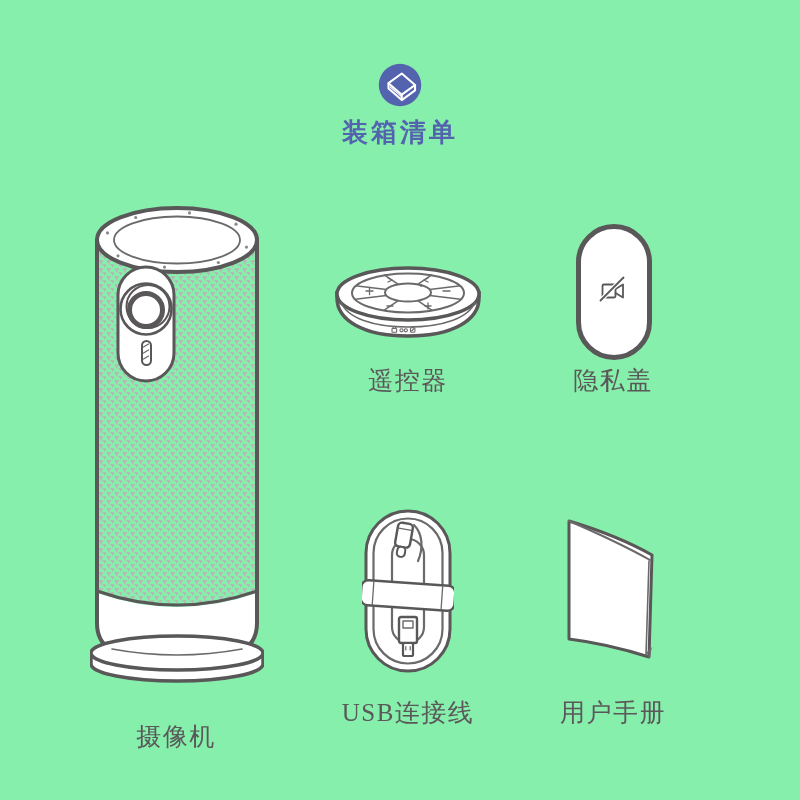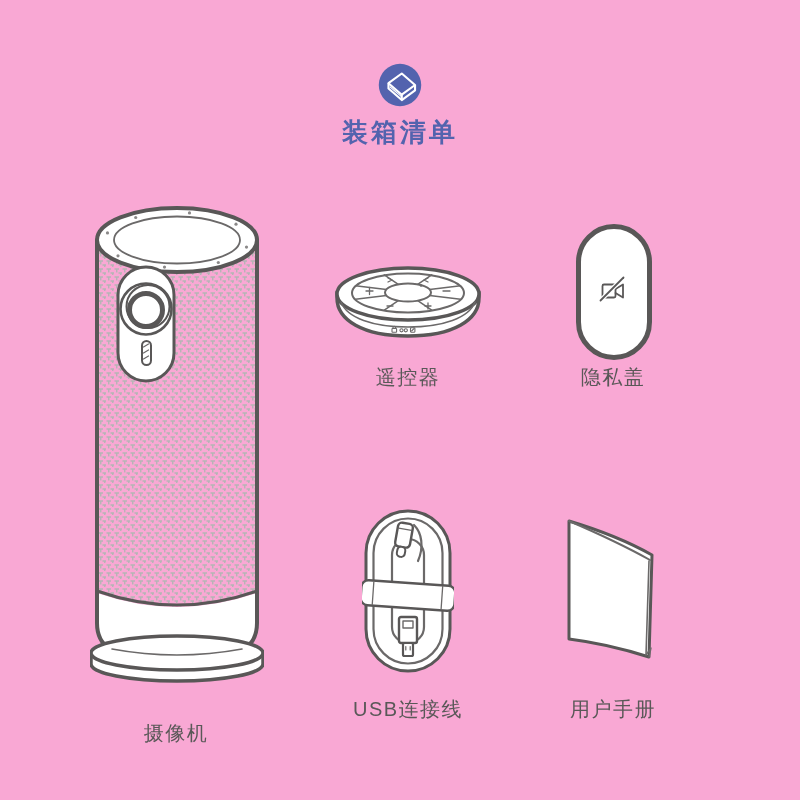--- a/index.html
+++ b/index.html
@@ -1,23 +1,23 @@
 <!DOCTYPE html>
 <html><head>
 <meta charset="utf-8">
 <style>
   html,body{margin:0;padding:0;background:#ffffff;}
   #stage{
-    position:relative;width:800px;height:800px;background:#f9a8d4;overflow:hidden;
+    position:relative;width:800px;height:800px;background:#86efac;overflow:hidden;
     font-family:"Liberation Sans","DejaVu Sans",sans-serif;
   }
   .abs{position:absolute;}
   .item-label{
     position:absolute;transform:translateX(-50%);
-    font-size:20px;color:#5a5858;letter-spacing:1.5px;white-space:nowrap;
+    font-size:25px;color:#5a5858;letter-spacing:1.5px;white-space:nowrap;
   }
   #header-icon{left:377px;top:62px;}
   #page-title{
     position:absolute;left:400px;top:115px;transform:translateX(-50%);
     font-size:26px;font-weight:600;color:#5363AE;letter-spacing:3px;white-space:nowrap;
   }
   svg{display:block;}
   .ln{stroke:#595757;fill:none;stroke-linecap:round;stroke-linejoin:round;}
   .lnw{stroke:#595757;fill:#ffffff;stroke-linecap:round;stroke-linejoin:round;}
   .thin{stroke:#6b6969;fill:none;stroke-linecap:round;stroke-linejoin:round;}
@@ -158,21 +158,21 @@
       </g>
 
       <g transform="translate(37,110)">
         <rect class="lnw" x="0" y="0" width="18" height="26" rx="2" stroke-width="2.4"></rect>
         <rect class="thin" x="4" y="4" width="10" height="7" stroke-width="1.4"></rect>
         <rect class="lnw" x="4" y="26" width="10" height="13" rx="1.5" stroke-width="2.2"></rect>
         <path class="thin" d="M6.8,29.5 v3.5 M11.2,29.5 v3.5" stroke-width="1.2"></path>
       </g>
     </svg>
   </div>
-  <div class="item-label" style="left:408px;top:696px;">USB连接线</div>
+  <div class="item-label" style="left:408px;top:696px;font-family:Liberation Serif, serif;">USB连接线</div>
 
   <div class="abs" style="left:561px;top:509px;">
     <svg width="102" height="168" viewBox="0 0 102 168">
       <path class="lnw" d="M8,12 C38,21 68,33 91,46 L88,148 C60,139 32,133 8,130 Z" stroke-width="3"></path>
       <path class="thin" d="M8,12 C36,24 64,37 89,51" stroke-width="2"></path>
       <path class="thin" d="M88,52 L85,146" stroke-width="1.6"></path>
       <path class="thin" d="M85,146 L90,139 L88,148" stroke-width="1.4"></path>
     </svg>
   </div>
   <div class="item-label" style="left:613px;top:696px;text-align:center;">用户手册</div>

